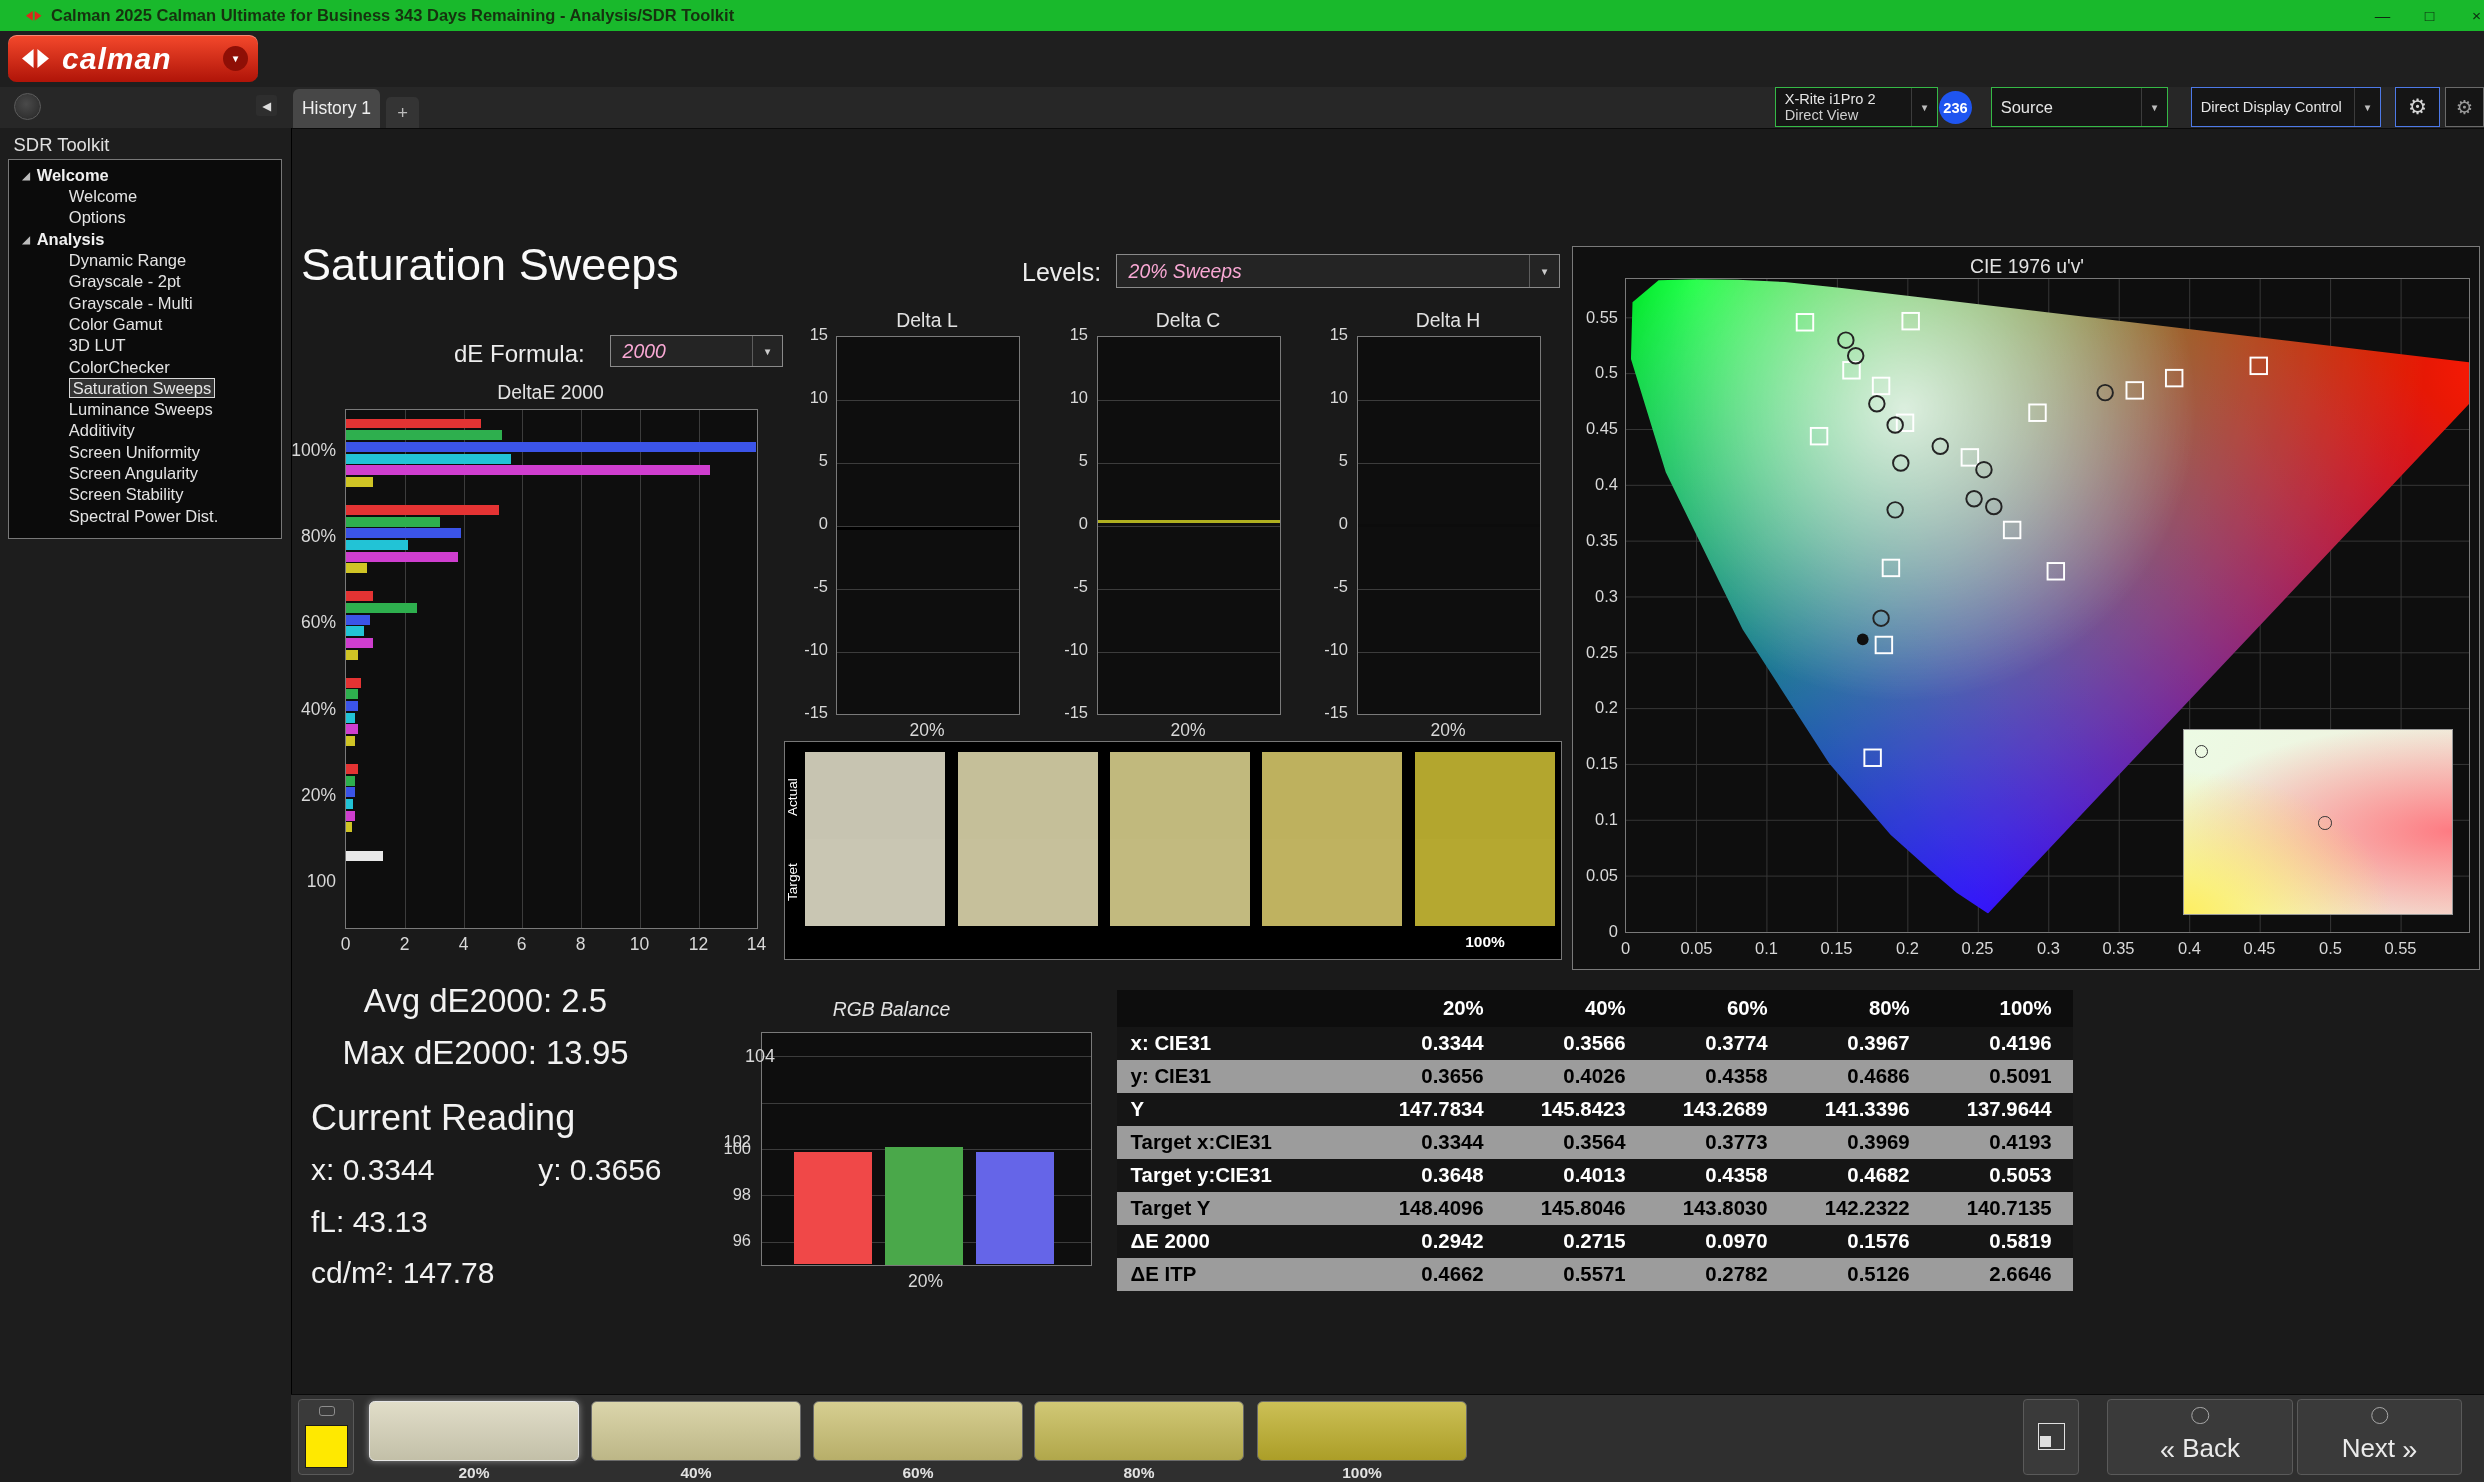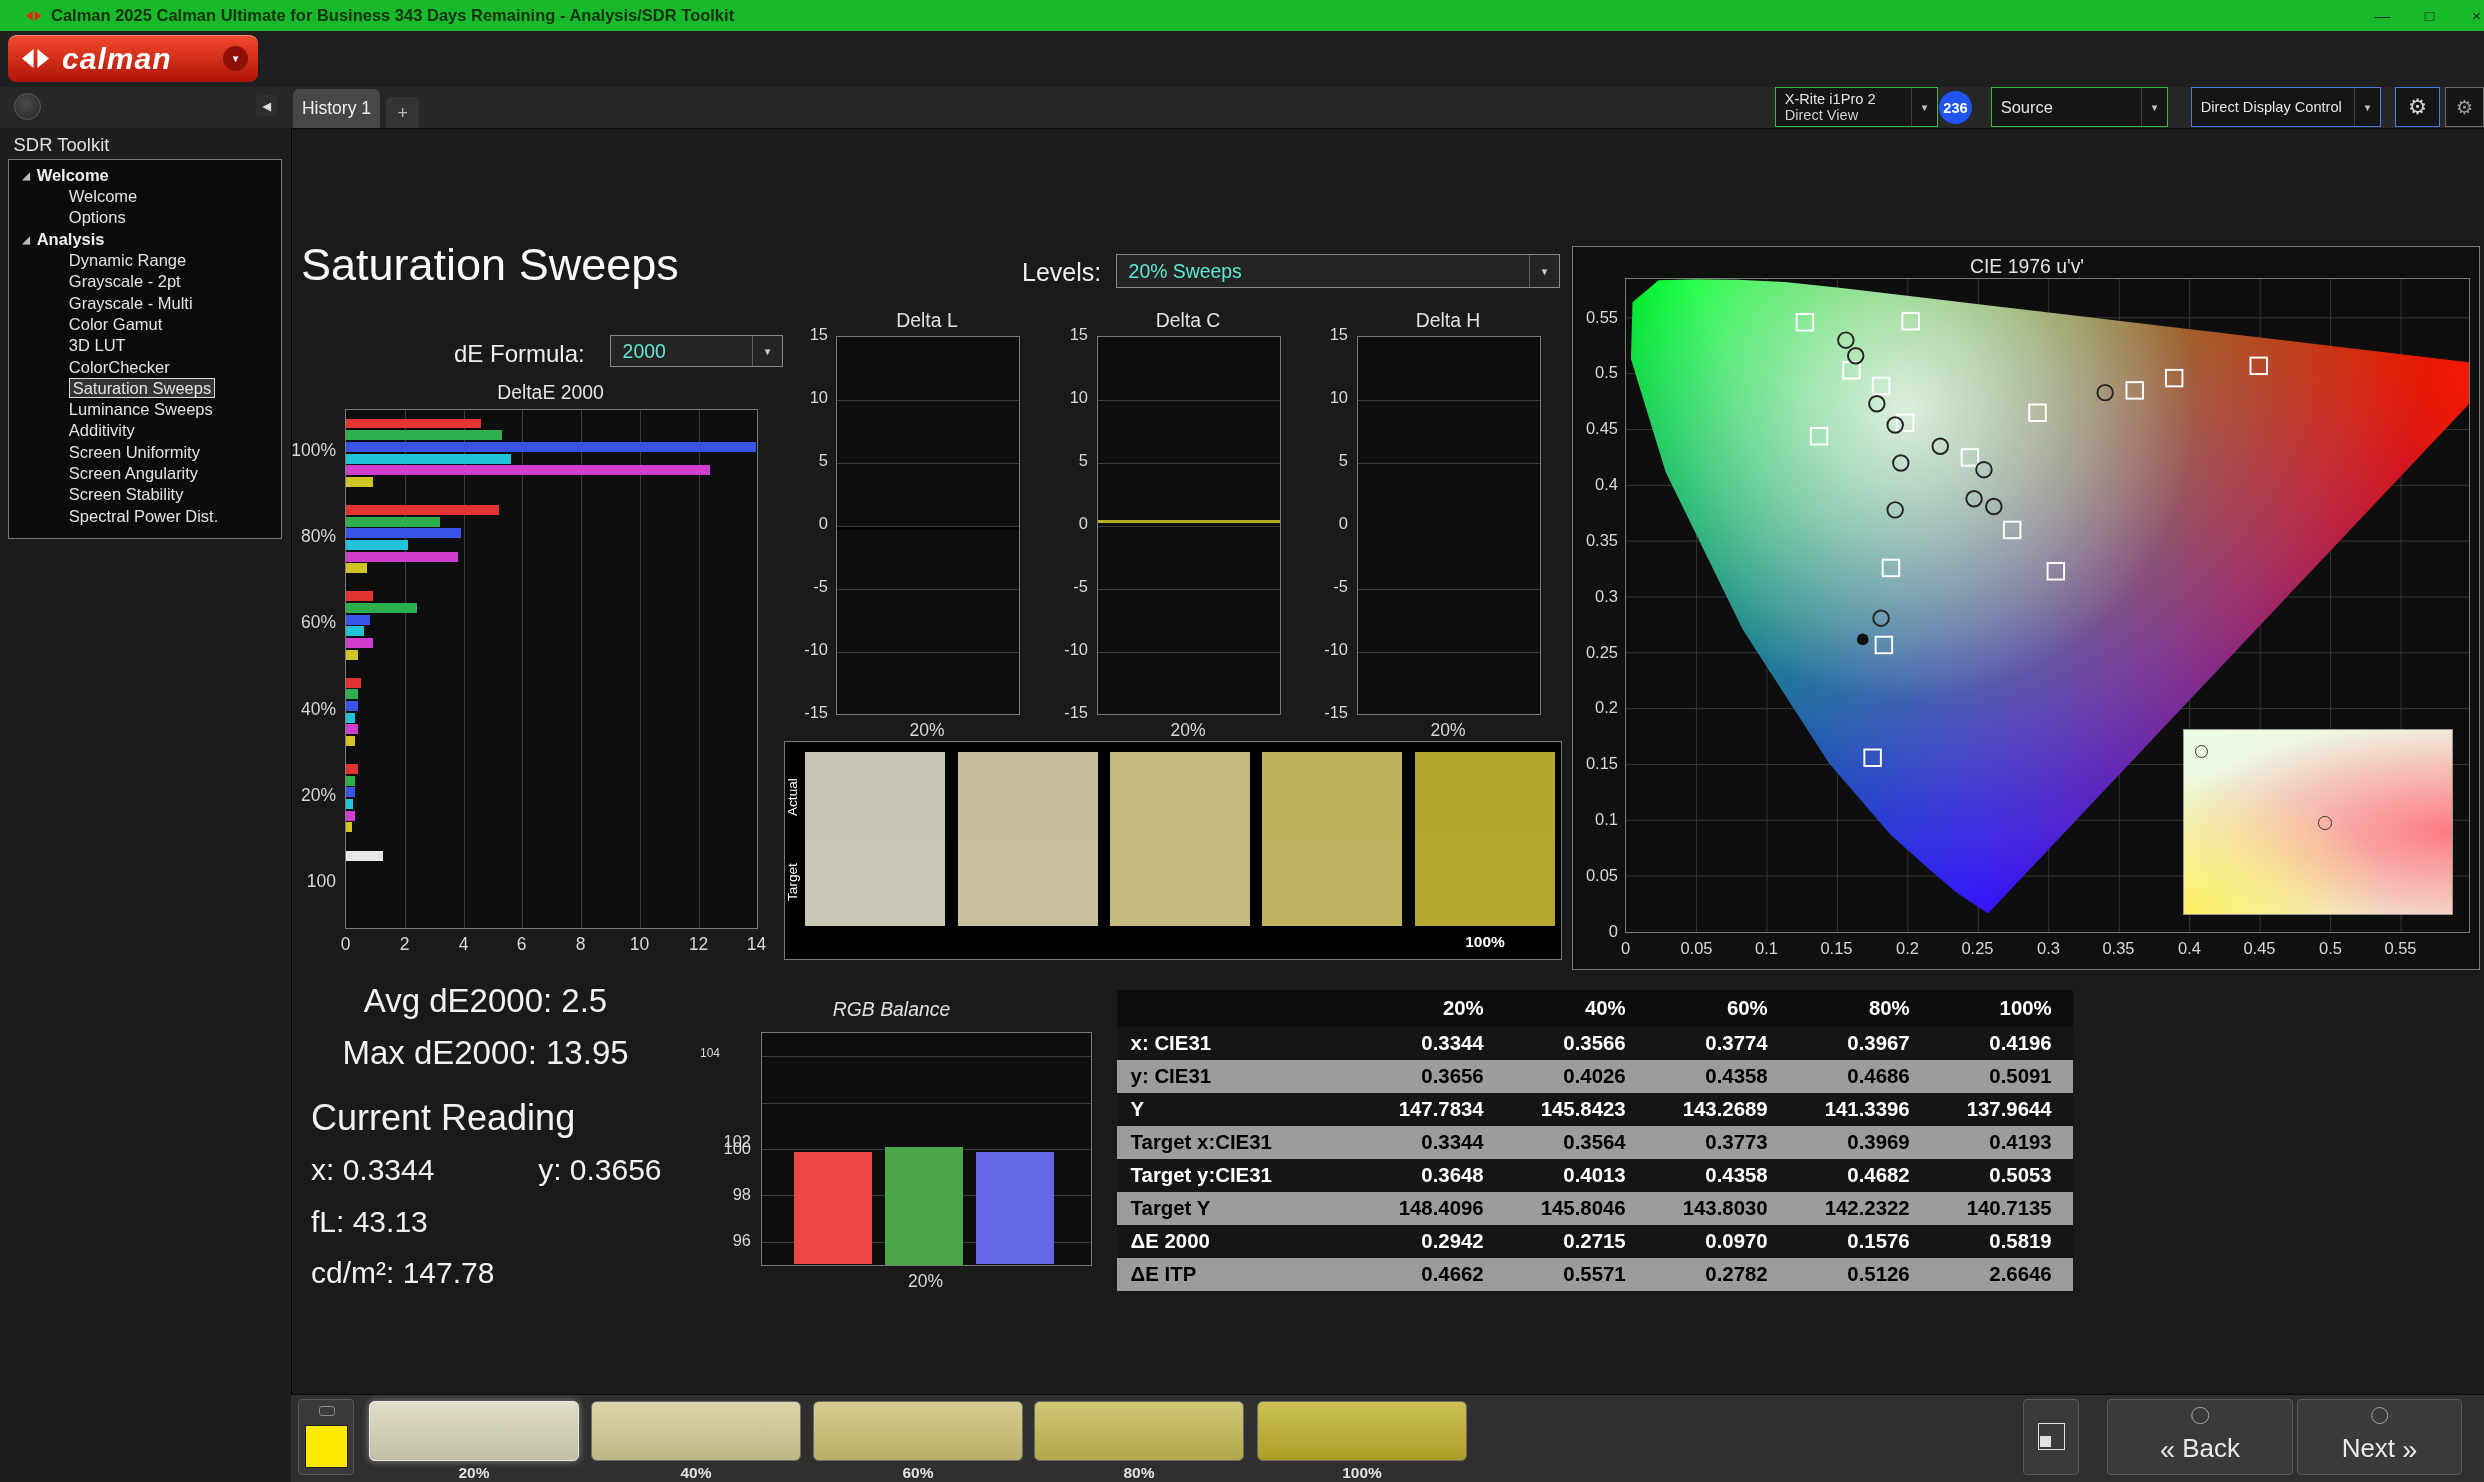--- a/index.html
+++ b/index.html
@@ -52,21 +52,21 @@
   .tree{position:absolute;left:7.8px;top:159px;width:274px;height:380px;background:#0b0b0b;
         border:1px solid #787878;box-sizing:border-box;padding-top:4.9px;overflow:hidden;}
   .tree-section{height:21.3px;line-height:21.3px;font-size:16.5px;font-weight:bold;padding-left:13.6px;color:#f0f0f0;white-space:nowrap;}
   .tree-section .tri{display:inline-block;font-size:9.7px;color:#bdbdbd;margin-right:6.8px;transform:translateY(-1.9px);}
   .tree-item{height:21.3px;line-height:21.3px;font-size:16.5px;padding-left:60px;color:#e4e4e4;white-space:nowrap;}
   .tree-item.selected span{border:1px solid #d9d9d9;background:#343434;padding:0 2.9px;}
   
   .page-title{position:absolute;left:301px;top:239px;font-size:45px;color:#fafafa;}
   .lbl{position:absolute;color:#ededed;}
   .dd{position:absolute;background:#242424;border:1px solid #8a8a8a;display:flex;align-items:stretch;box-sizing:border-box;}
-  .dd .val{flex:1;display:flex;align-items:center;padding-left:11.6px;font-size:19.4px;color:#5eead4;white-space:nowrap;}
+  .dd .val{flex:1;display:flex;align-items:center;padding-left:11.6px;font-size:19.4px;color:#f9a8d4;white-space:nowrap;font-style:italic;}
   .dd .arr{width:29px;display:flex;align-items:center;justify-content:center;font-size:9.7px;color:#ccc;border-left:1px solid #5d5d5d;}
   
   .plot{position:absolute;background:#0e0e0e;border:1px solid #7a7a7a;box-sizing:content-box;overflow:hidden;}
   .chart-title{position:absolute;text-align:center;font-size:19.4px;color:#e2e2e2;}
   .gridv{position:absolute;top:0;width:1px;height:100%;background:#3c3c3c;}
   .gridh{position:absolute;left:0;height:1px;width:100%;background:#3c3c3c;}
   .bar{position:absolute;left:0;height:9.7px;}
   .tick{position:absolute;font-size:17.5px;color:#d9d9d9;}
   .tick.r{text-align:right;}
   .tick.c{text-align:center;}
@@ -502,21 +502,21 @@
       <div class="gridh" style="top: 23px;"></div>
       <div class="gridh" style="top: 70px;"></div>
       <div class="gridh" style="top: 116px;"></div>
       <div class="gridh" style="top: 162px;"></div>
       <div class="gridh" style="top: 209px;"></div>
       <div class="bar" style="left: 32px; width: 78px; top: 119px; height: 112px; background: rgb(240, 72, 72);"></div>
       <div class="bar" style="left: 123px; width: 78px; top: 114px; height: 118px; background: rgb(74, 168, 74);"></div>
       <div class="bar" style="left: 214px; width: 78px; top: 119px; height: 112px; background: rgb(101, 101, 232);"></div>
     </div>
   <div id="rgb-ylab">
-      <div class="tick r" style="left: 666px; width: 54px; top: 1046px; font-size: 12px;">104</div>
+      <div class="tick r" style="left: 721px; width: 54px; top: 1046px; font-size: 18px;">104</div>
       <div class="tick r" style="left: 697px; width: 54px; top: 1132px; font-size: 16.5px;">102</div>
       <div class="tick r" style="left: 697px; width: 54px; top: 1139px; font-size: 16.5px;">100</div>
       <div class="tick r" style="left: 697px; width: 54px; top: 1185px; font-size: 16.5px;">98</div>
       <div class="tick r" style="left: 697px; width: 54px; top: 1231px; font-size: 16.5px;">96</div>
     </div>
   <div class="tick c" style="left:761px;top:1271px;width:329px;font-size:17.5px;">20%</div>
 
   <div class="dtable" id="dtable">
       <div class="dt-h first"></div>
       <div class="dt-h">20%</div>

